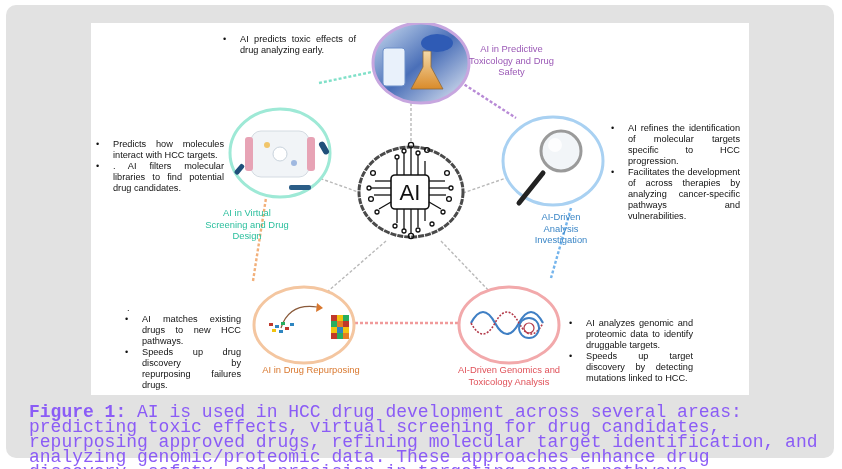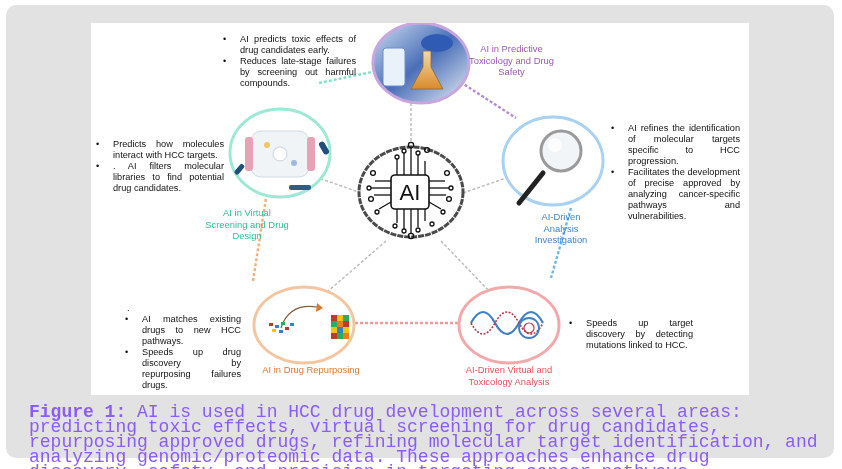--- a/index.html
+++ b/index.html
@@ -182,51 +182,51 @@
   <div class="label" style="left:435px;top:188px;width:70px;color:#3b86c6;">
     <div>AI-Driven</div>
     <div>Analysis</div>
     <div>Investigation</div>
   </div>
   <div class="label" style="left:160px;top:341px;width:120px;color:#d9782f;">
     <div>AI in Drug Repurposing</div>
   </div>
   <div class="label" style="left:358px;top:341px;width:120px;color:#e0525a;">
     <div></div>
-    <div>AI-Driven Virtual and</div>
+    <div>AI-Driven Genomics and</div>
     <div>Toxicology Analysis</div>
   </div>
 
   <div class="blurb" style="left:130px;top:11px;width:135px;">
     <ul>
-      <li>AI predicts toxic effects of drug candidates early.</li>
-      <li>Reduces late-stage failures by screening out harmful compounds.</li>
+      <li>AI predicts toxic effects of drug analyzing early.</li>
     </ul>
   </div>
   <div class="blurb" style="left:3px;top:116px;width:130px;">
     <ul>
       <li>Predicts how molecules interact with HCC targets.</li>
       <li>. AI filters molecular libraries to find potential drug candidates.</li>
     </ul>
   </div>
   <div class="blurb" style="left:518px;top:100px;width:131px;">
     <ul>
       <li>AI refines the identification of molecular targets specific to HCC progression.</li>
-      <li>Facilitates the development of precise approved by analyzing cancer-specific pathways and vulnerabilities.</li>
+      <li>Facilitates the development of across therapies by analyzing cancer-specific pathways and vulnerabilities.</li>
     </ul>
   </div>
   <div class="blurb" style="left:32px;top:280px;width:118px;">
     <div style="padding-left:4px;">.</div>
     <ul>
       <li>AI matches existing drugs to new HCC pathways.</li>
       <li>Speeds up drug discovery by repurposing failures drugs.</li>
     </ul>
   </div>
   <div class="blurb" style="left:476px;top:295px;width:126px;">
     <ul>
+      <li>AI analyzes genomic and proteomic data to identify druggable targets.</li>
       <li>Speeds up target discovery by detecting mutations linked to HCC.</li>
     </ul>
   </div>
 </div>
 
 <div class="caption">
   <b>Figure 1:</b><span> AI is used in HCC drug development across several areas: predicting toxic effects, virtual screening for drug candidates, repurposing approved drugs, refining molecular target identification, and analyzing genomic/proteomic data. These approaches enhance drug discovery, safety, and precision in targeting cancer pathways.</span>
 </div>
 
 </body></html>

